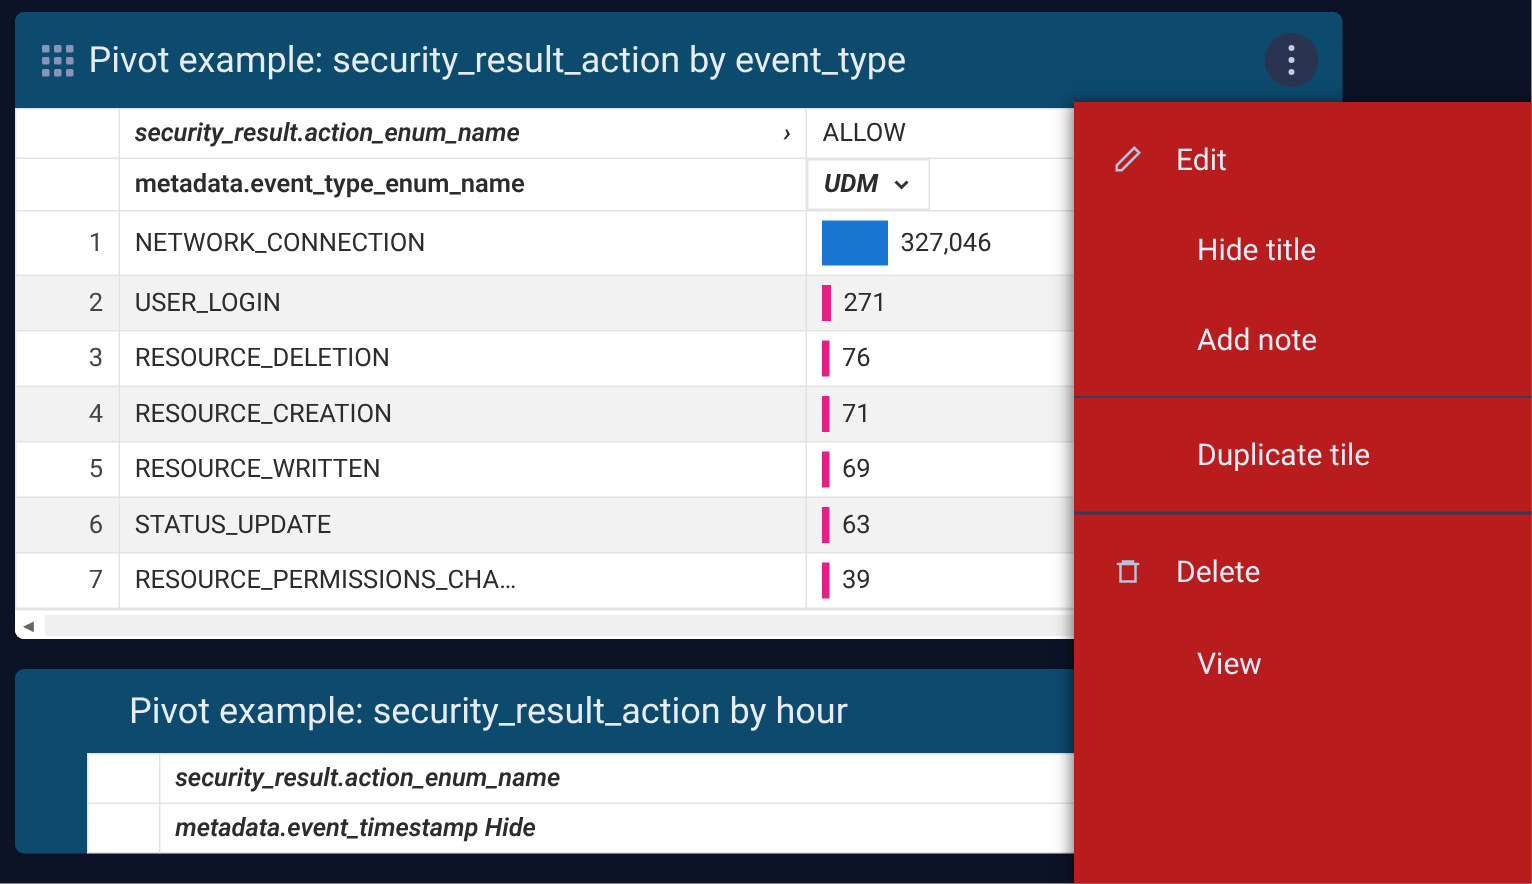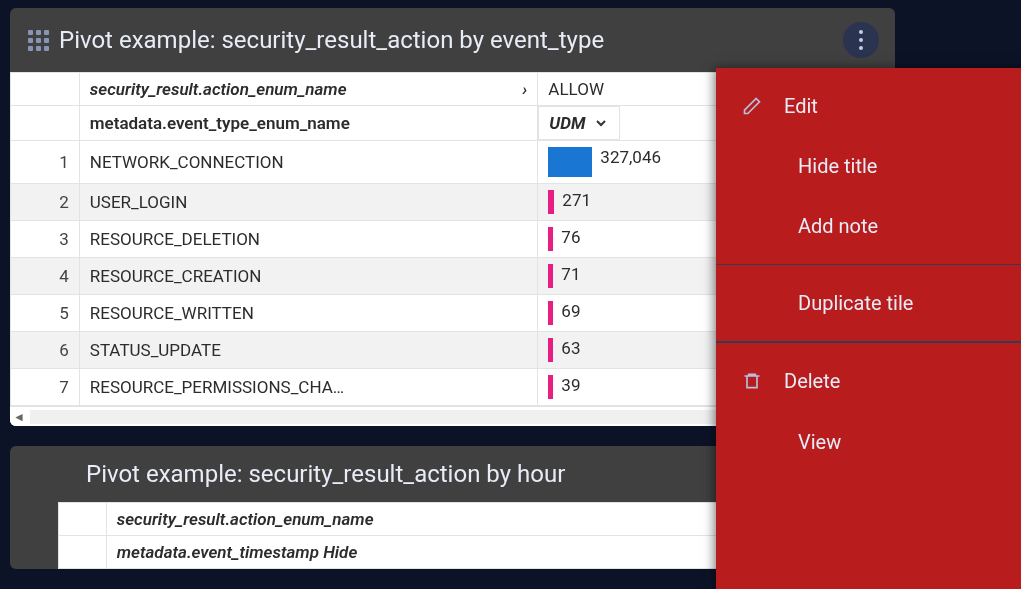--- a/index.html
+++ b/index.html
@@ -5,21 +5,21 @@
     * { box-sizing: border-box; margin: 0; padding: 0; }
     body {
       background: #0d1327;
       font-family: -apple-system, BlinkMacSystemFont, 'Segoe UI', Roboto, sans-serif;
       width: 1021px;
       height: 589px;
       overflow: hidden;
       position: relative;
     }
     .tile {
-      background: #404040;
+      background: #0c4a6e;
       border-radius: 6px;
       margin: 8px 10px;
       overflow: hidden;
     }
     .tile-1 { width: 885px; }
     .tile-2 { width: 885px; margin-top: 20px; padding-left: 48px; }
     .tile-header {
       display: flex;
       align-items: center;
       padding: 14px 16px;
@@ -58,21 +58,21 @@
     }
     table { border-collapse: collapse; width: 100%; table-layout: fixed; }
     th, td { text-align: left; padding: 6px 10px; border: 1px solid #e3e3e3; font-weight: 400; overflow: hidden; text-overflow: ellipsis; white-space: nowrap;}
     th.hdr-dim { font-weight: 600; }
     th.hdr-meas { font-weight: 700; }
     .rownum { text-align: right; width: 54px; color: #444; }
     .col-dim { width: 360px; }
     .col-allow { width: 180px; }
     .col-block { width: 100px; }
     .stripe { background: #f2f2f2; }
-    .cell-bar { display: flex; gap: 8px; }
+    .cell-bar { display: flex; align-items: center; gap: 8px; }
     .bar { height: 24px; background: #e91e82; }
     .bar-big { width: 44px; height: 30px; background: #1976d2; }
     .nullish { color: #666; font-style: italic; }
     .caret-d { display:inline-flex; align-items:center; }
     .caret-d svg { margin-left: 8px;}
     .caret-flex { display:flex; justify-content:space-between; align-items:center;font-style:italic; }
     .scrollbar { height: 20px; background:#fff; display:flex; align-items:center; border-top:1px solid #e3e3e3;}
     .scroll-arrow { width:18px; height:18px; display:flex;align-items:center;justify-content:center;color:#666; font-size:12px;}
     .scroll-track { flex:1; height:14px; background:#f0f0f0; margin:0 2px;}
 

